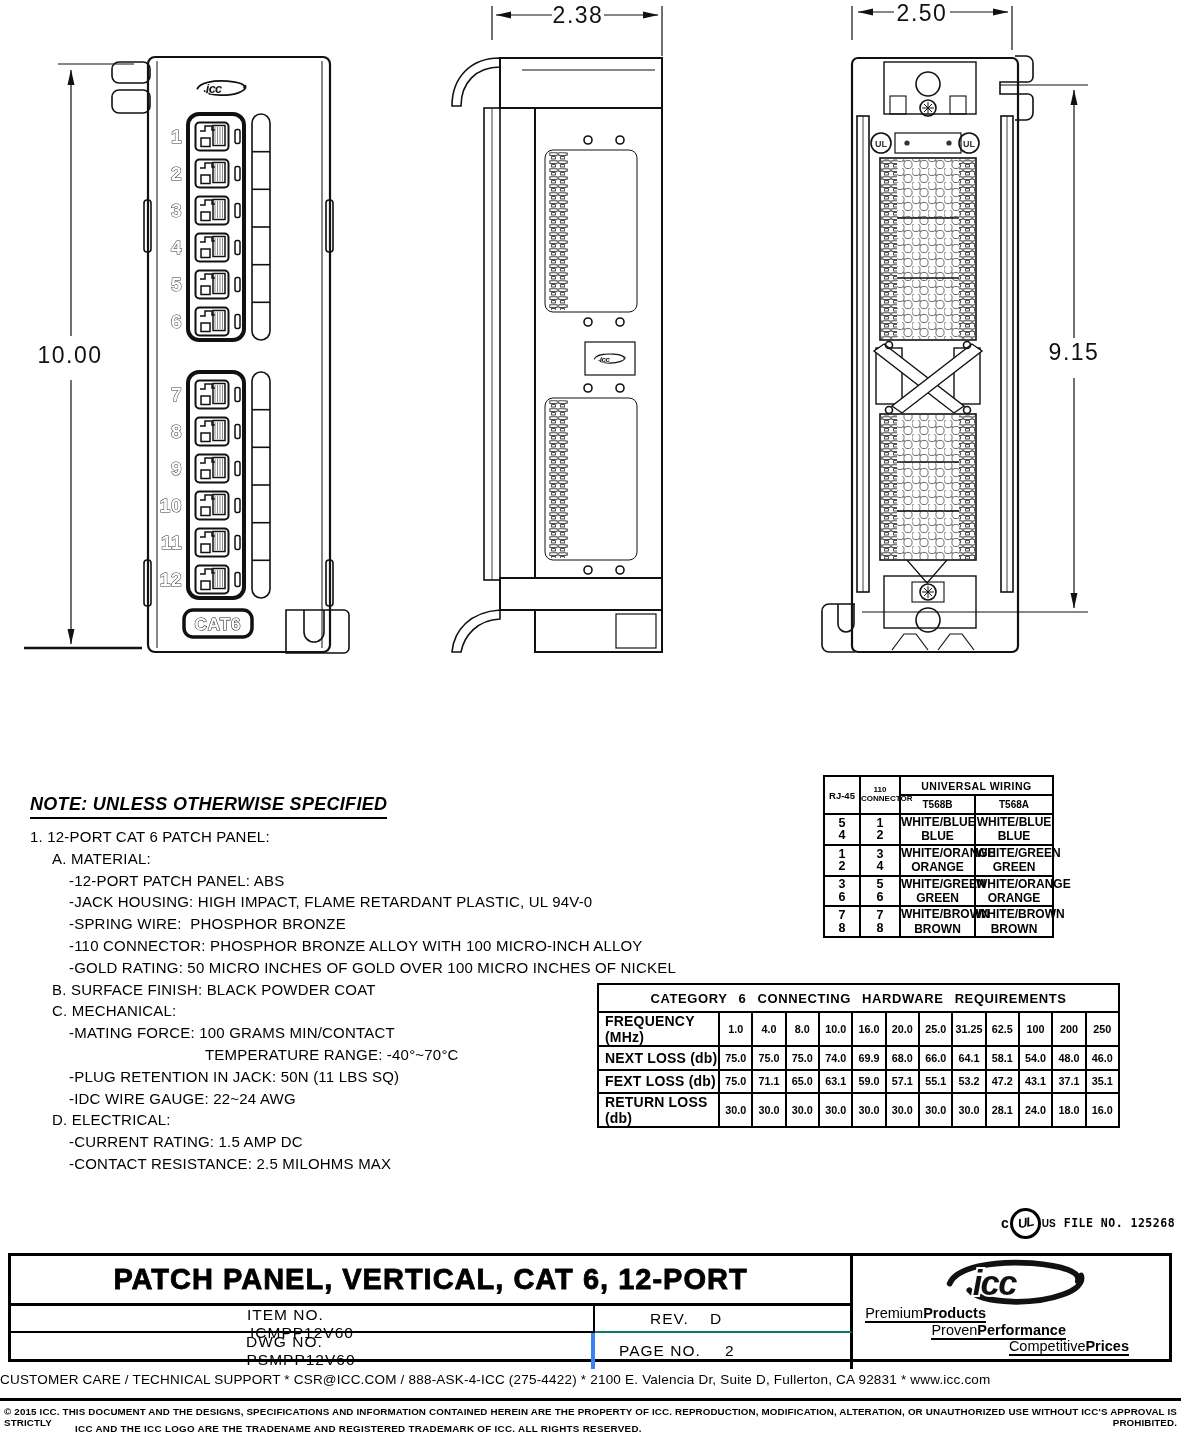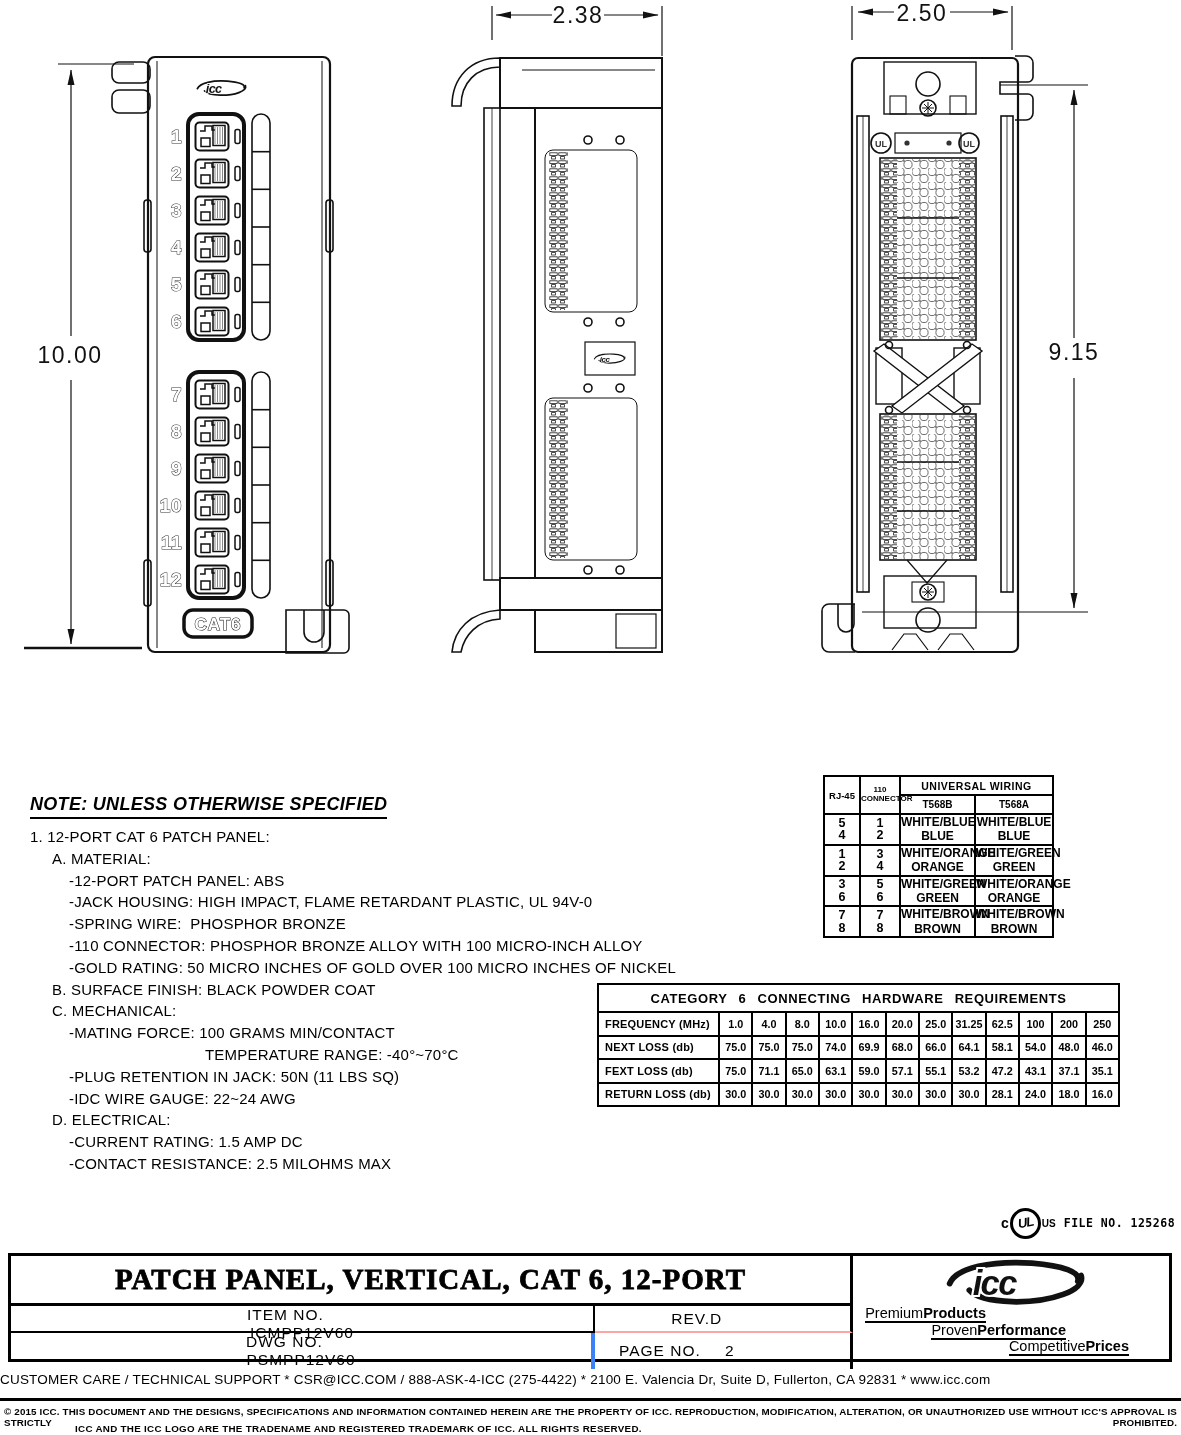--- a/index.html
+++ b/index.html
@@ -38,36 +38,36 @@
   .wiring tbody td:nth-child(1), .wiring tbody td:nth-child(2) { font-size:12.5px; font-weight:bold; line-height:1.0; }
   .wiring tbody td:nth-child(3), .wiring tbody td:nth-child(4) { font-size:12px; font-weight:bold; line-height:1.2; }
 
   
   .cat { position:absolute; left:597px; top:983px; width:523px; table-layout:fixed; }
   .cat th, .cat td { border:2px solid #000; text-align:center; vertical-align:middle; padding:0; }
   .cat thead tr { height:28px; }
   .cat tbody tr { height:23.5px; }
   .cat-title { font-size:13px; font-weight:bold; letter-spacing:0.6px; word-spacing:7px; }
   .cat tbody td { font-size:10.8px; font-weight:bold; }
-  .cat tbody td:first-child { text-align:left; padding-left:6px; font-size:11px; letter-spacing:0.2px;margin-left:46px; }
+  .cat tbody td:first-child { text-align:left; padding-left:6px; font-size:14px; letter-spacing:0.2px;margin-left:46px; }
 
   
   .ulmark { position:absolute; left:1001px; top:1206px; display:flex; align-items:center; height:34px; }
   .ul-c { font-size:14px; font-weight:bold; margin-right:1px; align-self:center; }
   .ul-circle { width:31px; height:31px; border:3px solid #000; border-radius:50%; display:flex; align-items:center; justify-content:center; }
   .ul-sym { font-size:13px; font-weight:bold; font-style:italic; transform:rotate(-10deg) translateY(-1px); letter-spacing:-1px; }
   .ul-us { font-size:10px; font-weight:bold; margin-left:1px; align-self:center; }
   .ul-file { font-family:"DejaVu Sans Mono",monospace; font-size:11.5px; font-weight:bold; letter-spacing:0.5px; margin-left:8px; }
 
   
   .title-block { position:absolute; left:8px; top:1253px; width:1164px; height:109px; border:3px solid #000; display:grid; grid-template-columns:584px 258px 1fr; grid-template-rows:50px 27px 1fr; background:#fff; }
-  .tb-title { grid-column:1/3; grid-row:1; border-right:3px solid #000; border-bottom:3px solid #000; display:flex; align-items:center; justify-content:center; font-size:29px; font-weight:bold; letter-spacing:1px;font-family:Liberation Serif, serif; -webkit-text-stroke:0.8px #000; }
+  .tb-title { grid-column:1/3; grid-row:1; border-right:3px solid #000; border-bottom:3px solid #000; display:flex; align-items:center; justify-content:center; font-size:29px; font-weight:bold; letter-spacing:1px; -webkit-text-stroke:0.8px #000; }
   .tb-item { grid-column:1; grid-row:2; border-right:2px solid #000; border-bottom:2px solid #000;flex-direction:column; }
   .tb-dwg  { grid-column:1; grid-row:3; border-right:4px solid #3b82f6;flex-direction:column; }
-  .tb-rev  { grid-column:2; grid-row:2; border-right:3px solid #000; border-bottom:2px solid #fca5a5;text-align:right; }
+  .tb-rev  { grid-column:2; grid-row:2; border-right:3px solid #000; border-bottom:2px solid #0f766e; }
   .tb-page { grid-column:2; grid-row:3; border-right:3px solid #000; }
   .tb-cell { display:flex; align-items:center; font-size:15.5px; letter-spacing:1px; }
   .tb-label { width:254px; padding-left:72px; }
   .tb-rev .tb-l2 { padding-left:55px; width:115px; }
   .tb-page .tb-l2 { padding-left:24px; width:130px; }
   .tb-logo { grid-column:3; grid-row:1/4; padding:3px 6px 2px 6px; display:flex; flex-direction:column; }
   .brand-svg { display:block; margin-left:58px; }
   .tag { font-size:14.5px; line-height:16.5px; text-align:right; }
   .tag-u { border-bottom:2px solid #000; white-space:nowrap; }
   .tag-bold { font-weight:bold; }

